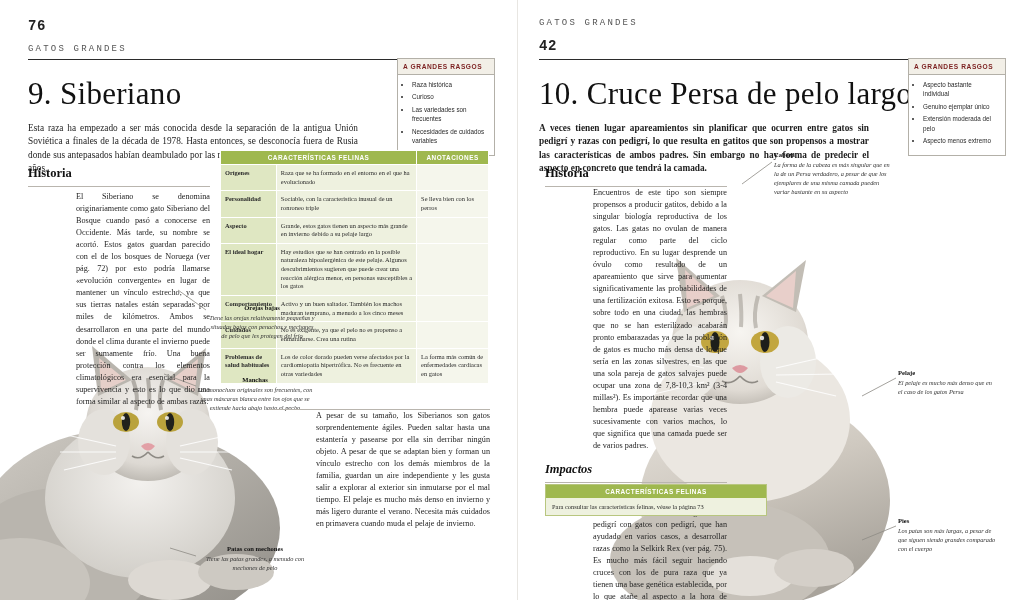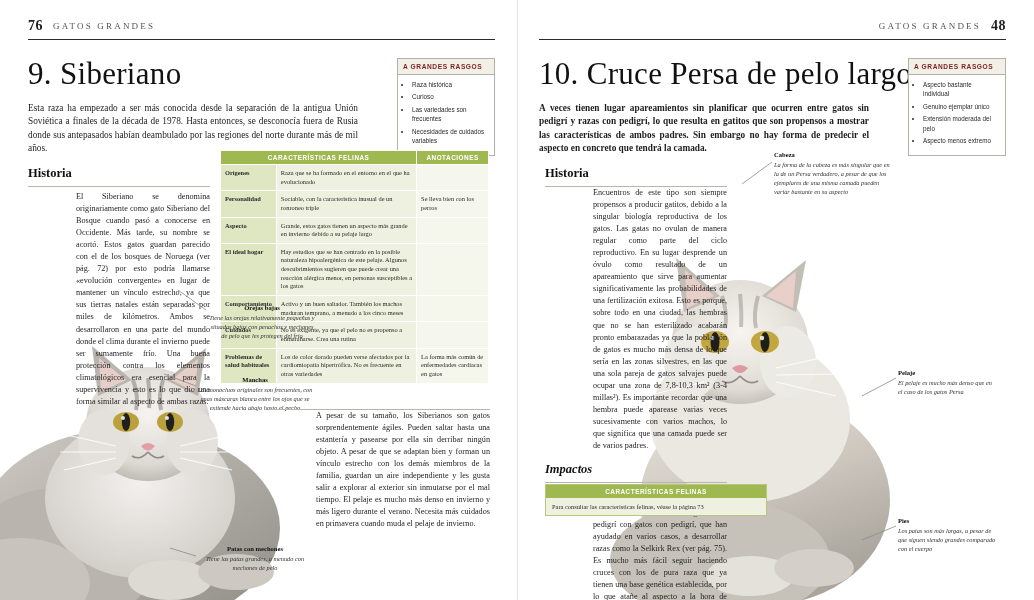--- a/index.html
+++ b/index.html
@@ -10,21 +10,21 @@
     color:#1a1a1a;
     overflow:hidden;
   }
   .spread{position:relative;width:1034px;height:600px;display:flex;}
   .page{position:relative;width:517px;height:600px;box-sizing:border-box;}
   .page.left{padding:18px 22px 0 28px;}
   .page.right{padding:18px 28px 0 22px;}
   .gutter{position:absolute;left:517px;top:0;width:1px;height:600px;background:#e8e6e2;}
 
   
-  .runhead{display:flex;align-items:center;gap:10px;font-family:Liberation Serif, serif;}
+  .runhead{display:flex;align-items:flex-start;gap:10px;font-family:Liberation Mono, monospace;flex-direction:column;}
   .runhead .folio{font-size:14px;font-weight:bold;color:#222;letter-spacing:0.5px;}
   .runhead .sect{font-size:9px;letter-spacing:2.2px;color:#555;text-transform:uppercase;}
   .runhead.right{justify-content:flex-end;}
   .rule{border-bottom:1px solid #2b2b2b;margin-top:5px;}
   .rule.thin{border-bottom:1px solid #b9b5ae;}
 
   
   h1.chapter{
     font-family:"Liberation Serif",serif;
     font-weight:normal;
@@ -296,21 +296,21 @@
     <div class="estilo">
       <div class="rule thin"></div>
       <div class="body">A pesar de su tamaño, los Siberianos son gatos sorprendentemente ágiles. Pueden saltar hasta una estantería y pasearse por ella sin derribar ningún objeto. A pesar de que se adaptan bien y forman un vínculo estrecho con los demás miembros de la familia, guardan un aire independiente y les gusta salir a explorar al exterior sin inmutarse por el mal tiempo. El pelaje es mucho más denso en invierno y más ligero durante el verano. Necesita más cuidados en primavera cuando muda el pelaje de invierno.</div>
     </div>
   </div>
 
   <div class="page right">
 
     <div class="runhead right">
       <span class="sect">GATOS GRANDES</span>
-      <span class="folio">48</span>
+      <span class="folio">42</span>
     </div>
     <div class="rule"></div>
 
     <h1 class="chapter">
       <span class="num">10.</span>
       <span>Cruce Persa de pelo largo</span>
     </h1>
 
     <div class="intro">A veces tienen lugar apareamientos sin planificar que ocurren entre gatos sin pedigrí y razas con pedigrí, lo que resulta en gatitos que son propensos a mostrar las características de ambos padres. Sin embargo no hay forma de predecir el aspecto en concreto que tendrá la camada.</div>
 

